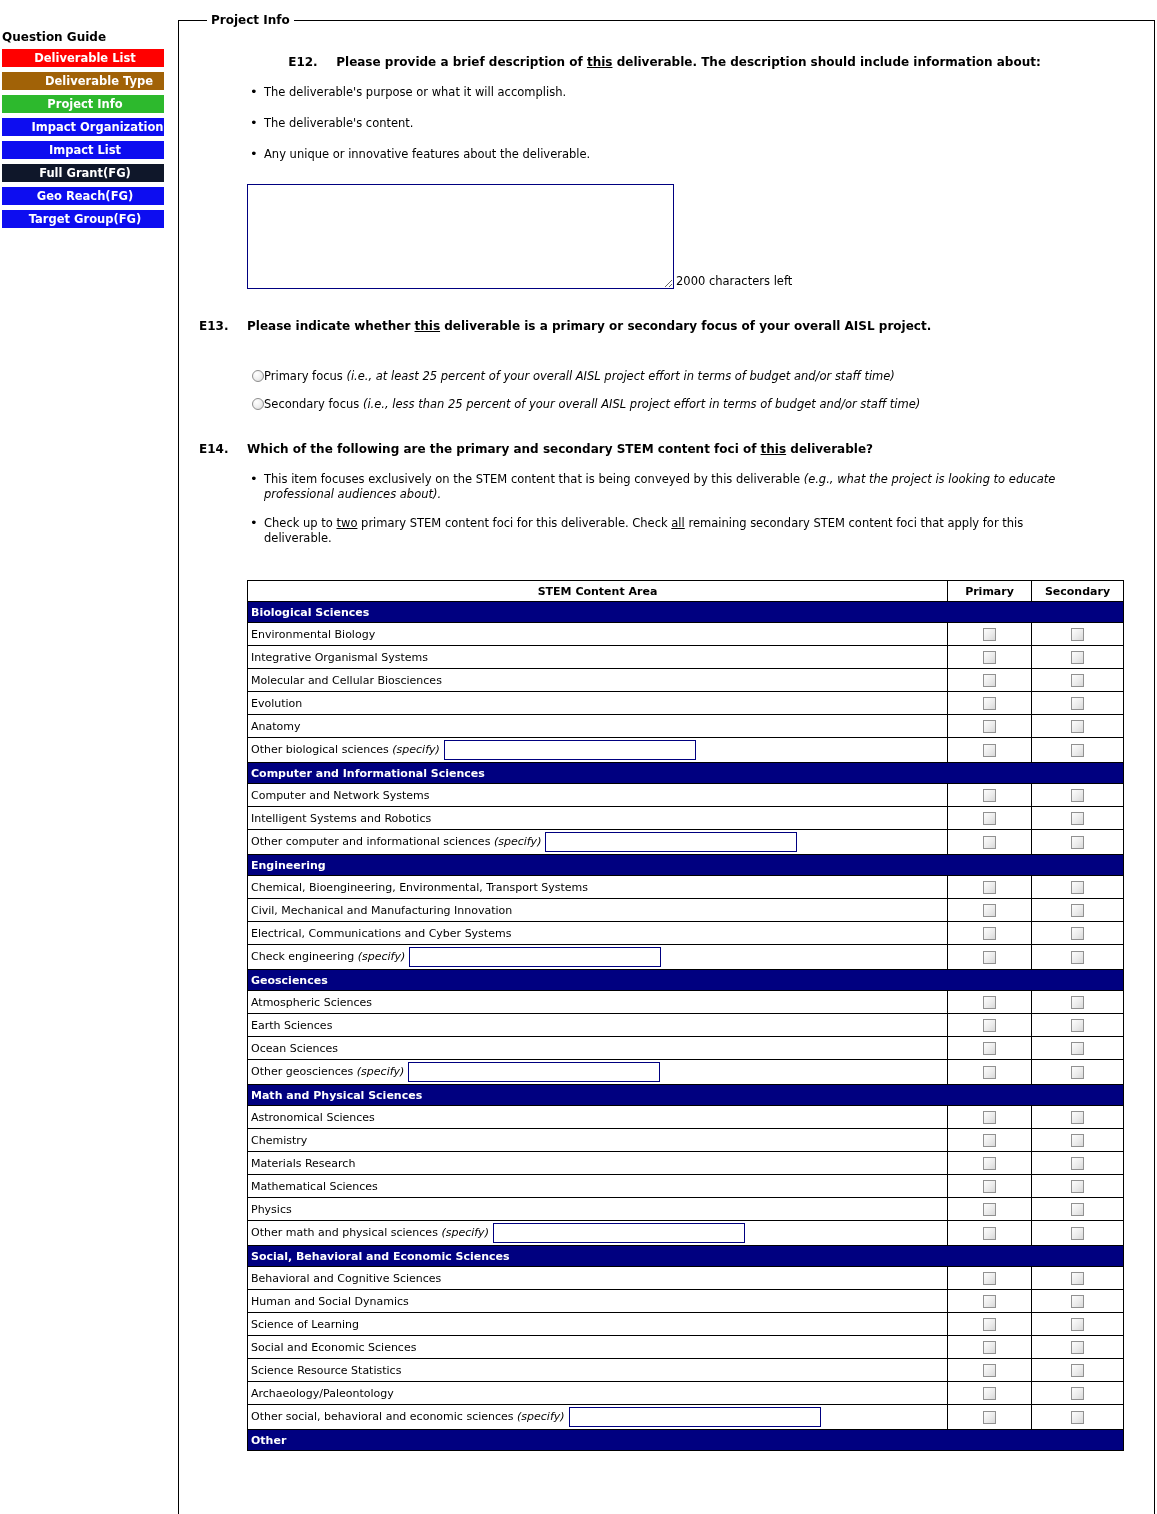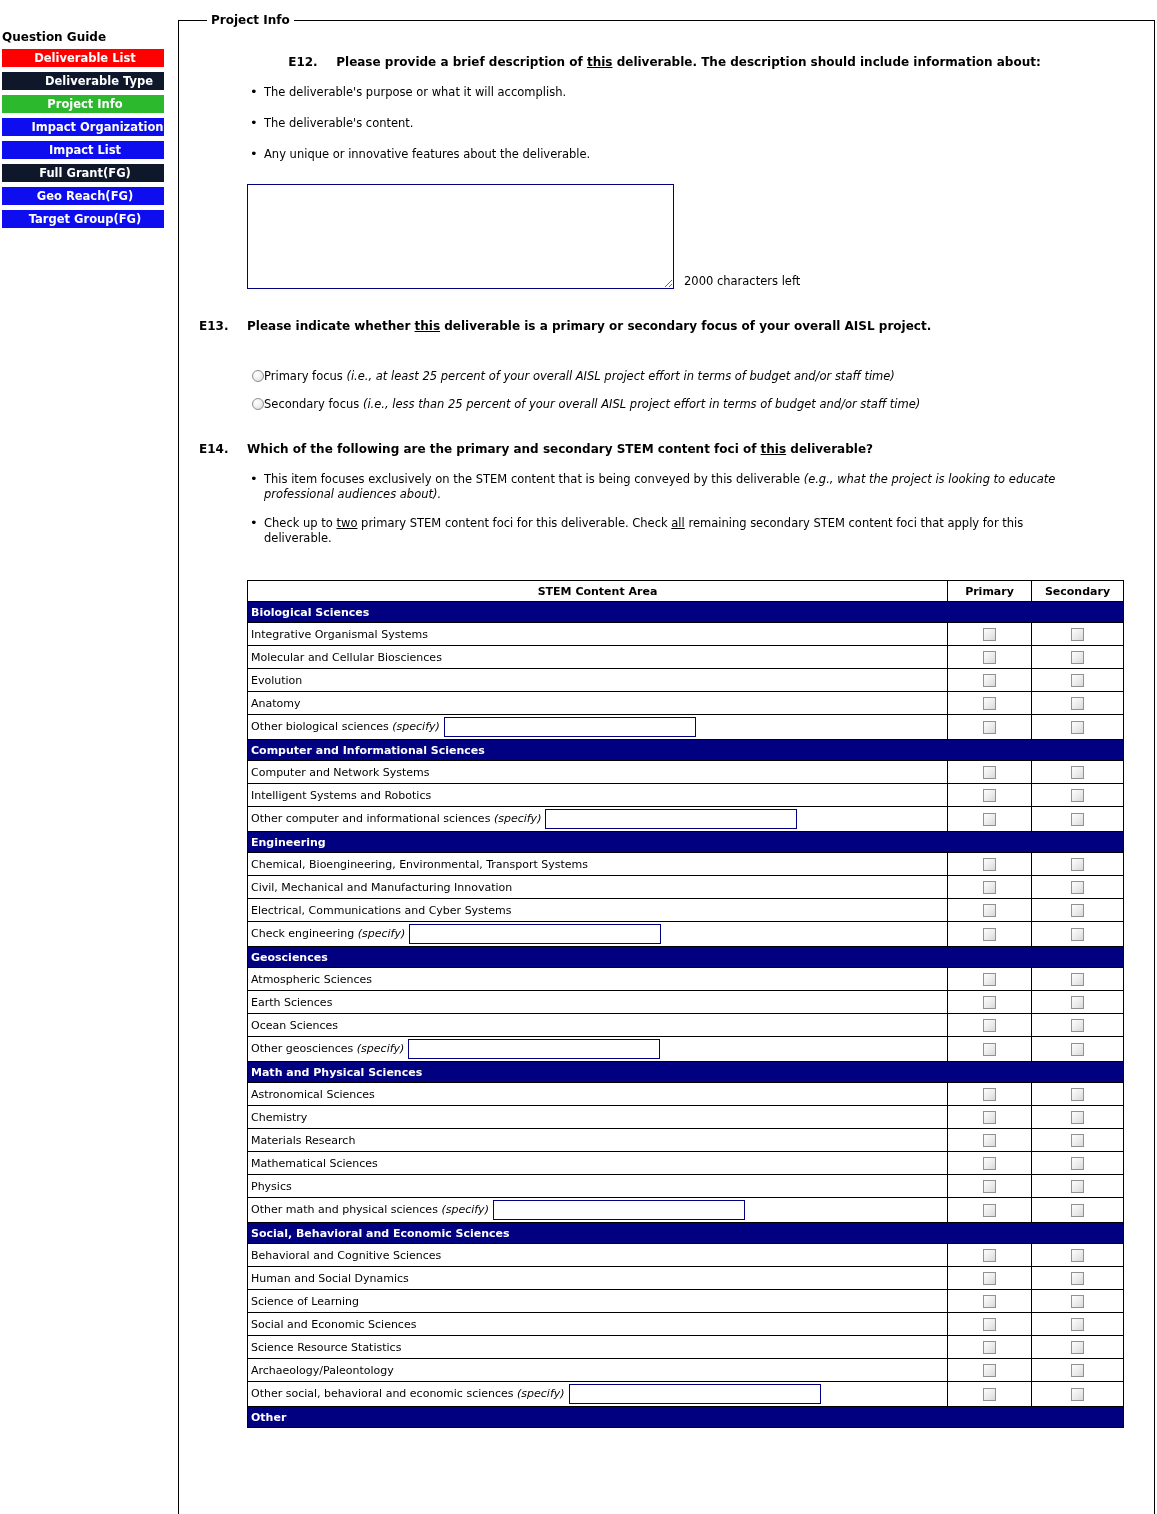--- a/index.html
+++ b/index.html
@@ -49,21 +49,21 @@
   ul.bullets u { text-decoration:underline; }
 
   
   .textarea-row {
     margin:22px 0 0 48px; display:flex; align-items:flex-end;
   }
   #description-textarea {
     width:427px; height:105px; border:1px solid #000080; resize:both;
     font-family:"DejaVu Sans", sans-serif; font-size:11.5px; outline:none;
   }
-  .chars-left { margin-left:10px; padding-bottom:1px; }
+  .chars-left { margin-left:2px; padding-bottom:1px; }
 
   
   .options { margin:36px 0 0 53px; }
   .option { display:flex; align-items:flex-start; margin-bottom:13px; }
   .radio {
     width:12px; height:12px; flex:none; margin-top:1px; border-radius:50%;
     border:1px solid #8d8d8d;
     background:radial-gradient(circle at 35% 30%, #ffffff 0%, #f0f0f0 50%, #d6d6d6 100%);
   }
   .option-label { line-height:15px;text-align:center; }
@@ -100,21 +100,21 @@
     outline:none;
   }
 </style>
 </head>
 <body>
 
 <div id="sidebar">
   <div id="sidebar-title">Question Guide</div>
   <div id="sidebar-items">
       <div class="side-item" style="background: rgb(255, 0, 0);">Deliverable List</div>
-      <div class="side-item" style="background: #0f172a; padding-left: 32px;">Deliverable Type</div>
+      <div class="side-item" style="background: #a16207; padding-left: 32px;">Deliverable Type</div>
       <div class="side-item" style="background: rgb(45, 185, 45);">Project Info</div>
       <div class="side-item" style="background: rgb(13, 13, 240); padding-left: 29px;">Impact Organization</div>
       <div class="side-item" style="background: rgb(13, 13, 240);">Impact List</div>
       <div class="side-item" style="background: #0f172a;">Full Grant(FG)</div>
       <div class="side-item" style="background: rgb(13, 13, 240);">Geo Reach(FG)</div>
       <div class="side-item" style="background: rgb(13, 13, 240);">Target Group(FG)</div>
     </div>
 </div>
 
 <fieldset id="main-fieldset">
@@ -169,20 +169,25 @@
         <th>STEM Content Area</th>
         <th>Primary</th>
         <th>Secondary</th>
       </tr>
     </thead>
     <tbody id="stem-table-body">
         <tr class="section-row">
           <td colspan="3">Biological Sciences</td>
         </tr>
         <tr class="data-row">
+          <td class="area-cell"><span>Environmental Biology</span></td>
+          <td class="check-cell"><span class="cb"></span></td>
+          <td class="check-cell"><span class="cb"></span></td>
+        </tr>
+        <tr class="data-row">
           <td class="area-cell"><span>Integrative Organismal Systems</span></td>
           <td class="check-cell"><span class="cb"></span></td>
           <td class="check-cell"><span class="cb"></span></td>
         </tr>
         <tr class="data-row">
           <td class="area-cell"><span>Molecular and Cellular Biosciences</span></td>
           <td class="check-cell"><span class="cb"></span></td>
           <td class="check-cell"><span class="cb"></span></td>
         </tr>
         <tr class="data-row">

